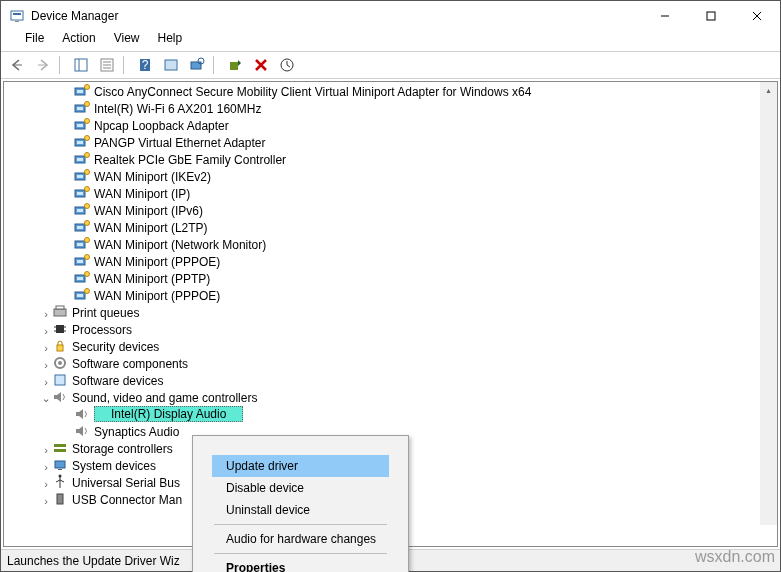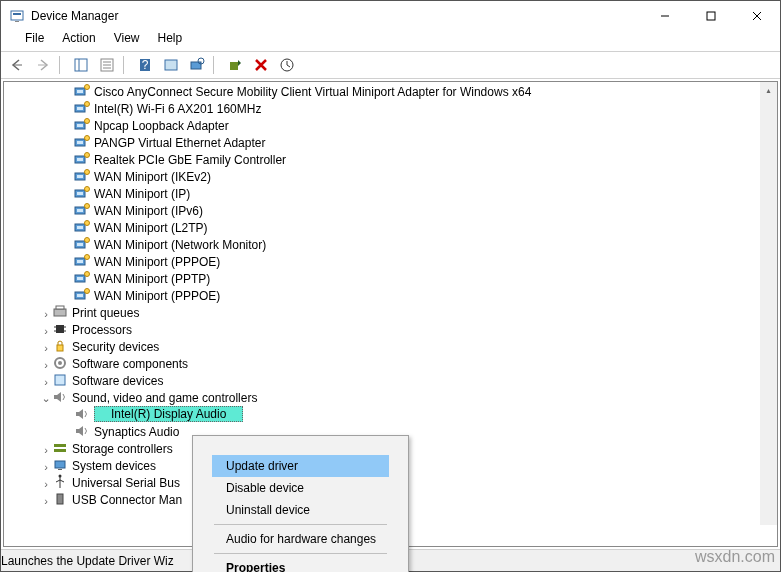--- a/index.html
+++ b/index.html
@@ -26,21 +26,21 @@
 .dev-icon { width:16px; height:16px; margin-right:4px; display:inline-flex; align-items:center; justify-content:center; }
 .net-icon svg, .dev-icon svg { width:16px; height:16px; }
 .label { }
 .tree-row.selected { }
 .tree-row.selected .label { background:#5eead4; border:1px dotted #666; padding:0 16px; }
 .context-menu { position:absolute; left:192px; top:435px; width:217px; background:#f2f2f2; border:1px solid #a0a0a0; box-shadow:2px 2px 4px rgba(0,0,0,0.25); padding:19px; z-index:100; }
 .ctx-item { height:22px; display:flex; align-items:center; padding-left:14px; }
 .ctx-item.highlight { background:#91c9f7; }
 .ctx-sep { height:1px; background:#c0c0c0; margin:3px 2px; }
 .ctx-item.bold { font-weight:bold;text-align:center; }
-.statusbar { height:22px; border-top:1px solid #d0d0d0; display:flex; align-items:center; background:#f0f0f0; }
+.statusbar { height:22px; border-top:1px solid #d0d0d0; display:flex; align-items:center; padding-left:6px; background:#f0f0f0; }
 .watermark { position:absolute; right:6px; bottom:6px; color:#999; font-size:16px; }
 </style>
 </head>
 <body>
 
 <div class="window">
 
   <div class="titlebar">
     <span class="titlebar-icon">
       <svg viewBox="0 0 16 16">

